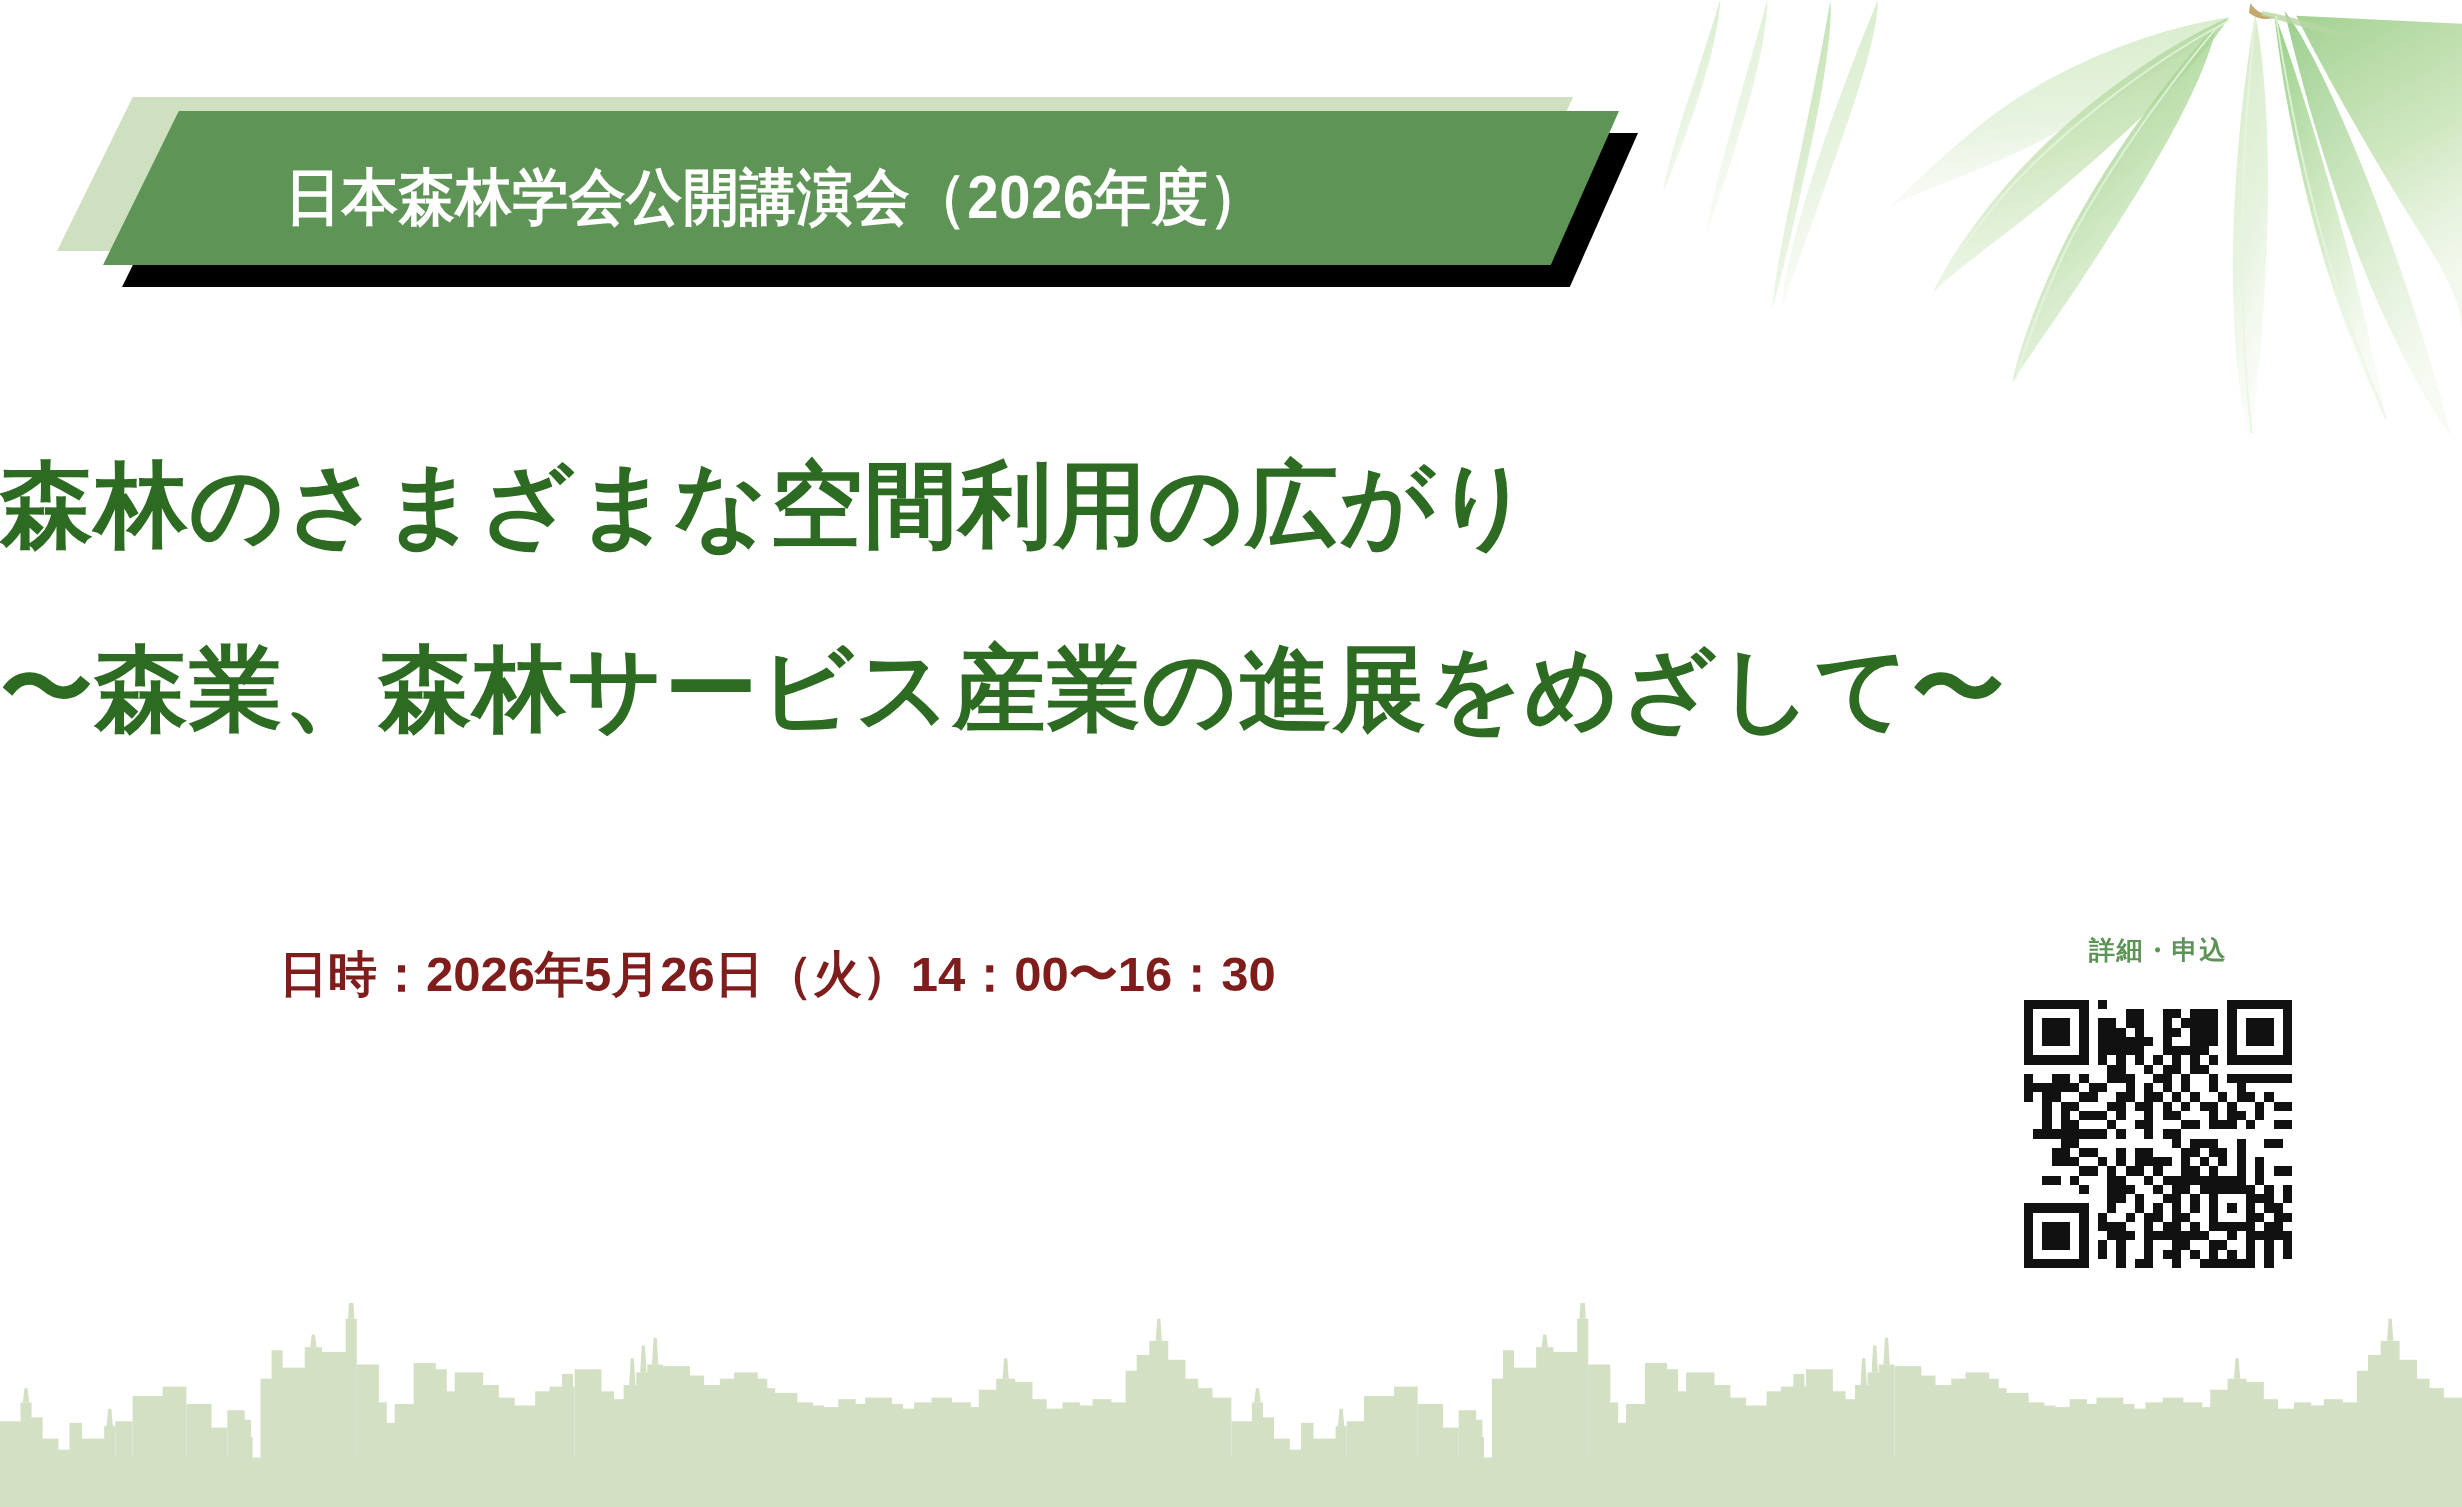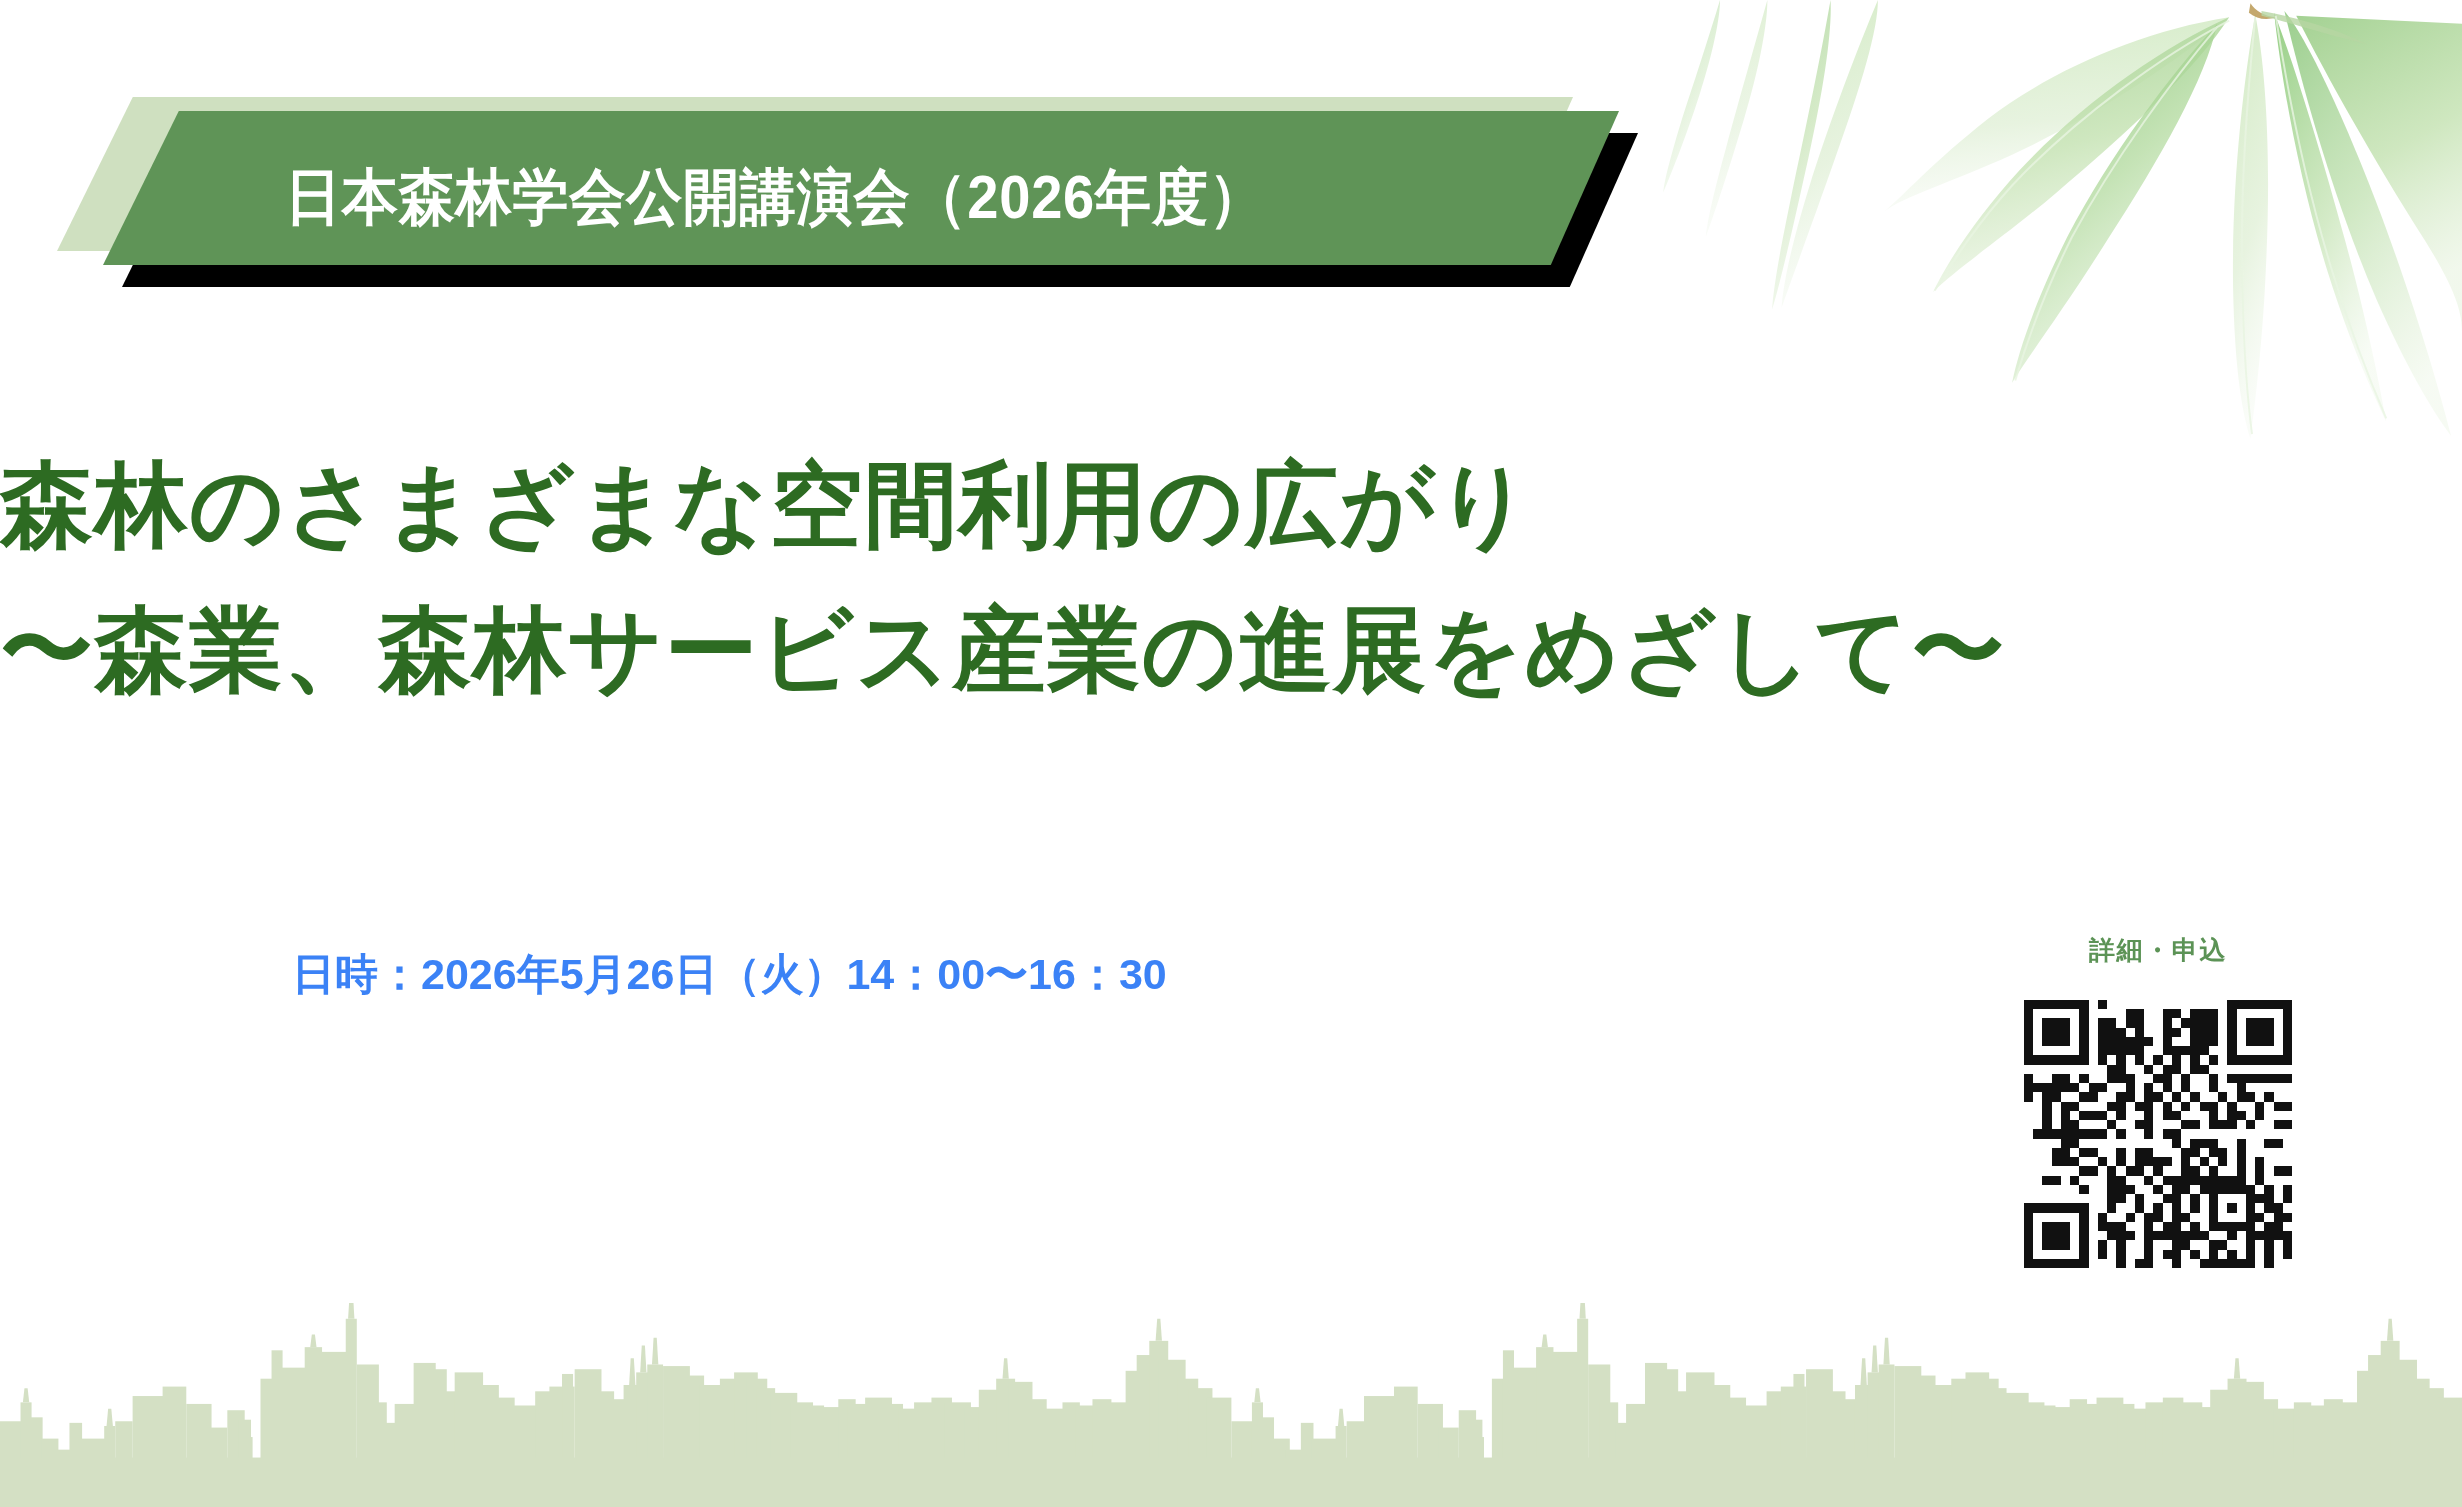--- a/index.html
+++ b/index.html
@@ -85,31 +85,31 @@
   }
   .title-line1 {
     font-size: 93px;
     line-height: 118px;
     letter-spacing: 1.6px;
   }
   .title-line2 {
     font-size: 93px;
     line-height: 118px;
     letter-spacing: 1.6px;
-    margin-top: 27px;
+    margin-top: 66px;
   }
 
   
   .info {
     position: absolute;
-    left: 292px;
+    left: 279px;
     top: 943px;
-    color: #3b82f6;
+    color: #7f1d1d;
     font-weight: bold;
-    font-size: 43px;
+    font-size: 49px;
     white-space: nowrap;
   }
   .info-line { line-height: 62px; }
   .info-line + .info-line { margin-top: 93px; }
 
   
   .qr-block {
     position: absolute;
     right: 146px;
     top: 928px;

